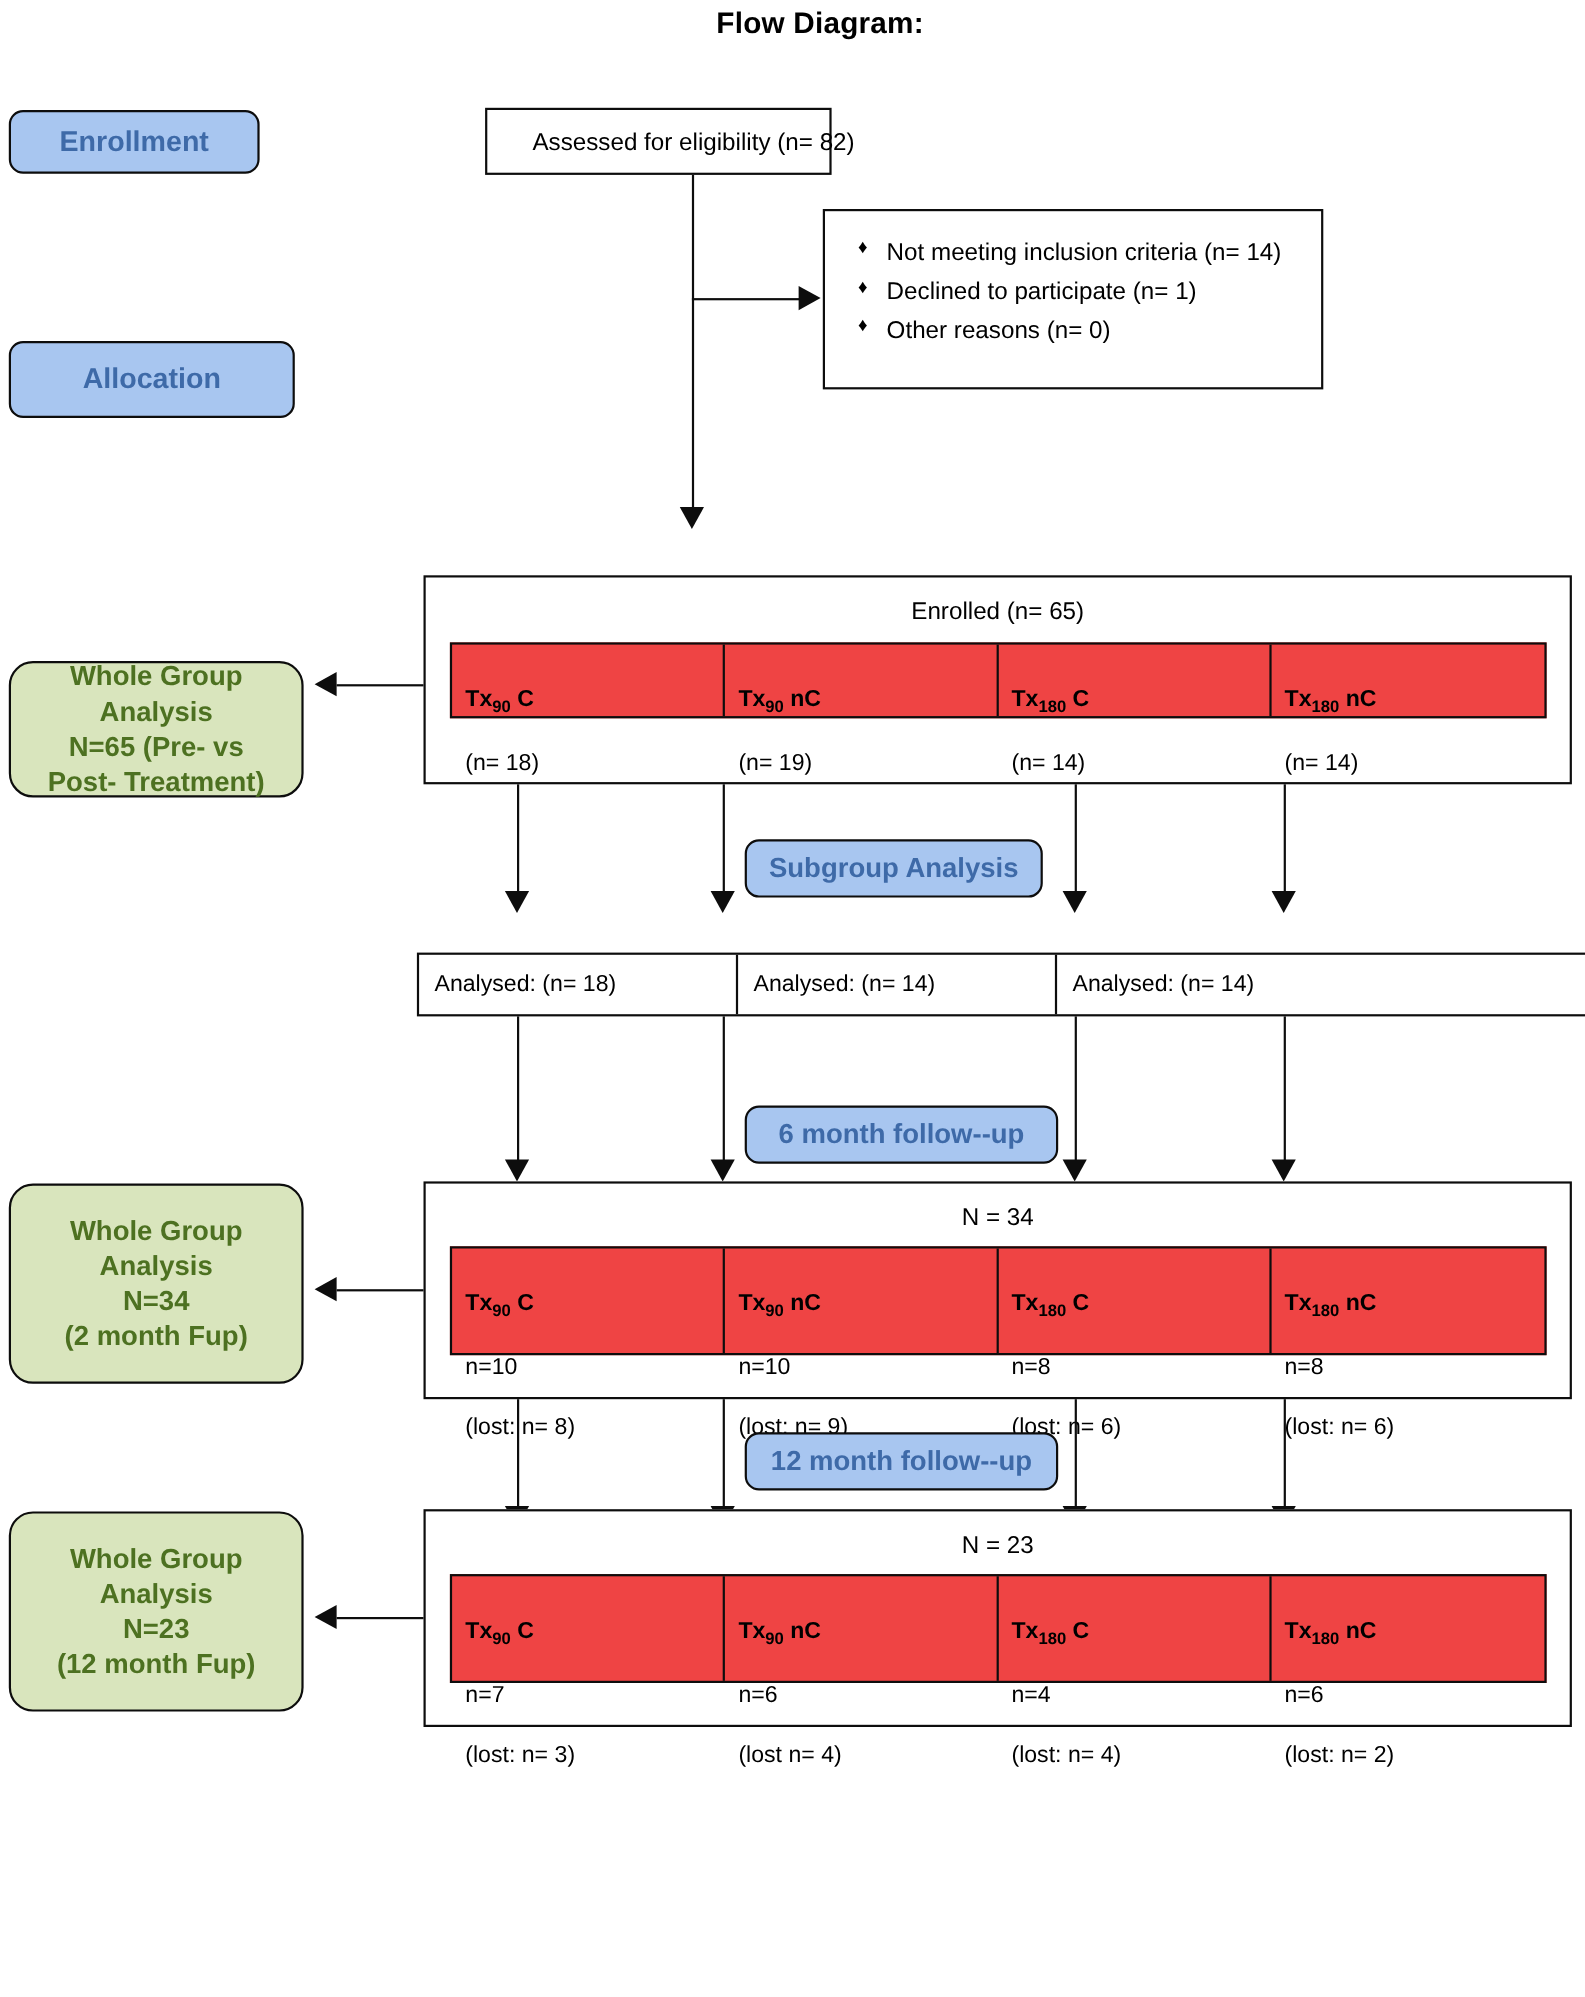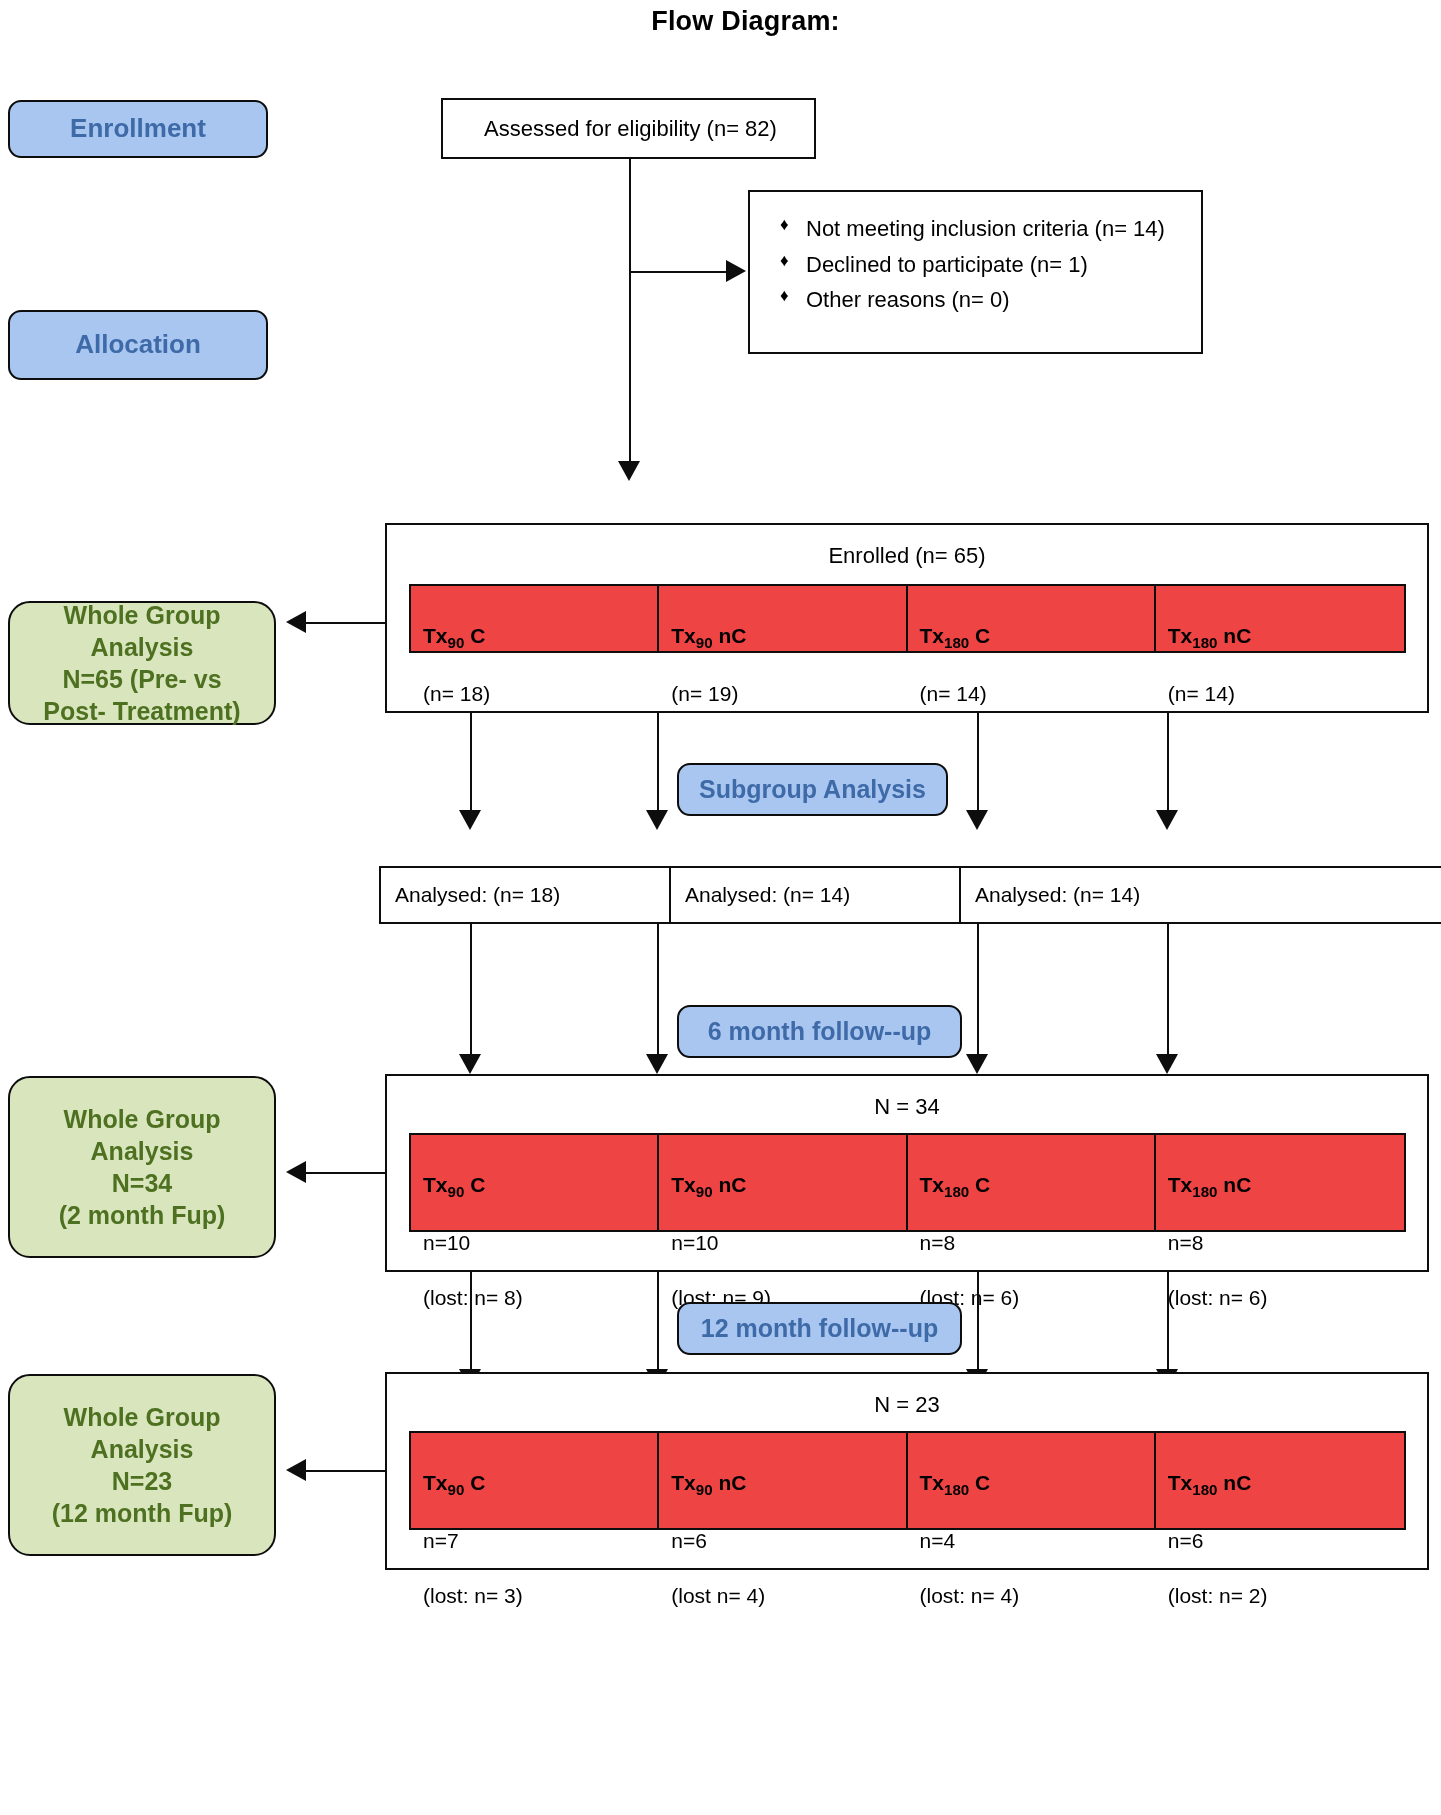--- a/index.html
+++ b/index.html
@@ -173,29 +173,29 @@
 </style>
 </head>
 <body>
 
 <div id="page">
 
   <div class="title">
     <span class="title-inner">Flow Diagram:</span>
   </div>
 
-  <div class="pill" style="left:8px; top:100px; width:260px; height:58px; font-size:26px;">
+  <div class="pill" style="left:8px; top:100px; width:228px; height:58px; font-size:26px;">
     <span>Enrollment</span>
   </div>
 
   <div class="pill" style="left:8px; top:310px; width:260px; height:70px; font-size:26px;">
     <span>Allocation</span>
   </div>
 
-  <div class="box" style="left:441px; top:98px; width:375px; height:61px;">
+  <div class="box" style="left:441px; top:98px; width:315px; height:61px;">
     <div class="centered-text" style="left:0; top:16px; width:375px;">Assessed for eligibility (n= 82)</div>
   </div>
 
   <div class="vline" style="left:629px; top:159px; height:309px;"></div>
   <div class="arrow-down" style="left:618px; top:461px;"></div>
 
   <div class="hline" style="left:629px; top:271px; width:99px;"></div>
   <div class="arrow-right" style="left:726px; top:260px;"></div>
 
   <div class="box" style="left:748px; top:190px; width:455px; height:164px; padding:13px 0 0 22px;">

